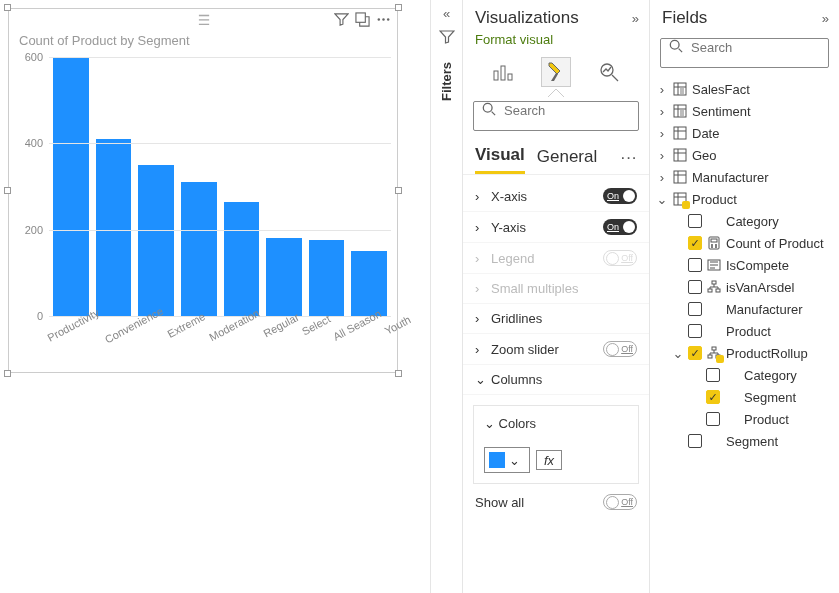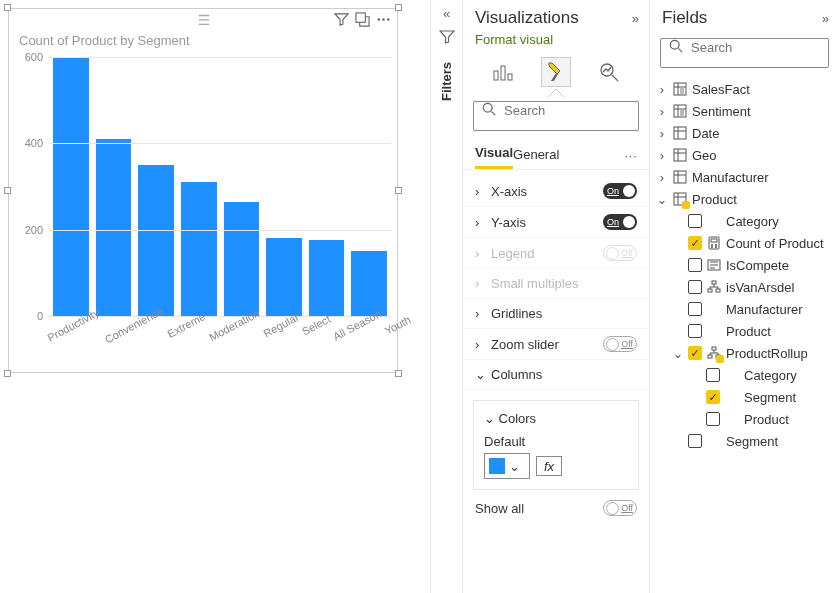--- a/index.html
+++ b/index.html
@@ -38,38 +38,38 @@
   .panel-header { display: flex; align-items: center; padding: 8px 10px 4px 12px; }
   .panel-header h2 { font-size: 17px; font-weight: 400; margin: 0; flex: 1; }
   .panel-sub { font-size: 13px; padding: 0 12px 6px 12px; color: #4d7c0f; }
   .mode-icons { display: flex; justify-content: space-around; padding: 4px 14px 0 14px; position: relative; }
   .mode-icons .mode { width: 30px; height: 30px; display: flex; align-items: center; justify-content: center; border: 1px solid transparent; cursor: pointer; }
   .mode.selected { background: #f3f3f3; border-color: #ccc; }
   .mode-pointer { text-align: center; height: 10px; margin-top: -2px; }
   .mode-pointer svg { display: inline-block; }
   .search-box { margin: 6px 10px; border: 1px solid #888; border-radius: 2px; display: flex; align-items: flex-start; height: 30px; padding: 0 8px; gap: 6px; color: #555; }
   .search-box input { border: none; outline: none; font-size: 13px; flex: 1; background: transparent; }
-  .tabs { display: flex; align-items: center; padding: 4px 12px 0 12px; font-size: 13px; border-bottom: 1px solid #eee; }
+  .tabs { display: flex; align-items: center; padding: 4px 12px 0 12px; gap: 12px; font-size: 17px; border-bottom: 1px solid #eee; }
   .tab { padding: 4px 0 6px 0; cursor: pointer; }
   .tab.active { border-bottom: 3px solid #f2c811; font-weight: 600; }
   .tab-more { margin-left: auto; color: #555; cursor: pointer; }
   .format-rows { padding: 6px 0; }
   .f-row { display: flex; align-items: center; padding: 7px 12px; gap: 6px; border-bottom: 1px solid #f5f5f5; font-size: 13px; }
   .f-row.disabled { color: #bbb; }
   .f-row .chev { width: 10px; color: inherit; }
   .f-row .flabel { flex: 1; }
   .toggle-pill { width: 34px; height: 16px; border-radius: 8px; position: relative; font-size: 9px; color: #fff; display: flex; align-items: center; text-decoration: underline; }
   .toggle-pill.on { background: #333; padding-left: 4px; }
   .toggle-pill.on::after { content: ""; position: absolute; right: 2px; top: 2px; width: 12px; height: 12px; background: #fff; border-radius: 50%; }
   .toggle-pill.off { background: #fff; border: 1px solid #aaa; color: #888; justify-content: flex-end; padding-right: 3px; }
   .toggle-pill.off::before { content: ""; position: absolute; left: 2px; top: 1px; width: 11px; height: 11px; background: #fff; border: 1px solid #aaa; border-radius: 50%; }
   .toggle-pill.off.disabled { border-color: #ddd; color: #ddd; }
   .toggle-pill.off.disabled::before { border-color: #ddd; }
   .colors-card { margin: 4px 10px 0 10px; border: 1px solid #e5e5e5; padding: 10px; font-size: 13px; }
-  .colors-card .title { margin-bottom: 8px; }
+  .colors-card .title { margin-bottom: 16px; }
   .color-row { display: flex; gap: 6px; align-items: center; }
   .swatch-btn { width: 46px; height: 26px; border: 1px solid #888; display: flex; align-items: center; padding: 0 4px; gap: 4px; cursor: pointer; }
   .swatch { width: 16px; height: 16px; background: #1e90ff; }
   .fx-btn { width: 26px; height: 20px; border: 1px solid #888; display: flex; align-items: center; justify-content: center; font-style: italic; cursor: pointer; }
   .showall { display: flex; align-items: center; justify-content: space-between; padding: 10px 12px 0 12px; font-size: 13px; }
 
   
   .tree { padding: 4px 0; font-size: 13px; overflow-y: auto; }
   .t-row { display: flex; align-items: center; padding: 3px 8px 3px 6px; gap: 4px; cursor: pointer; }
   .t-row .chev { width: 12px; text-align: center; color: #555; }
@@ -233,21 +233,20 @@
         <span class="flabel">Zoom slider</span>
         <span class="toggle-pill off">Off</span>
       </div>
     <div class="f-row">
         <span class="chev">⌄</span>
         <span class="flabel">Columns</span>
       </div>
   </div>
   <div class="colors-card">
     <div class="title"><span>⌄</span> <span>Colors</span></div>
-    <div style="margin-bottom:4px;">Default</div>
     <div class="color-row">
       <div class="swatch-btn">
           <span class="swatch"></span>
           <span>⌄</span>
         </div>
       <div class="fx-btn">fx</div>
     </div>
   </div>
   <div class="showall">
     <span>Show all</span>

